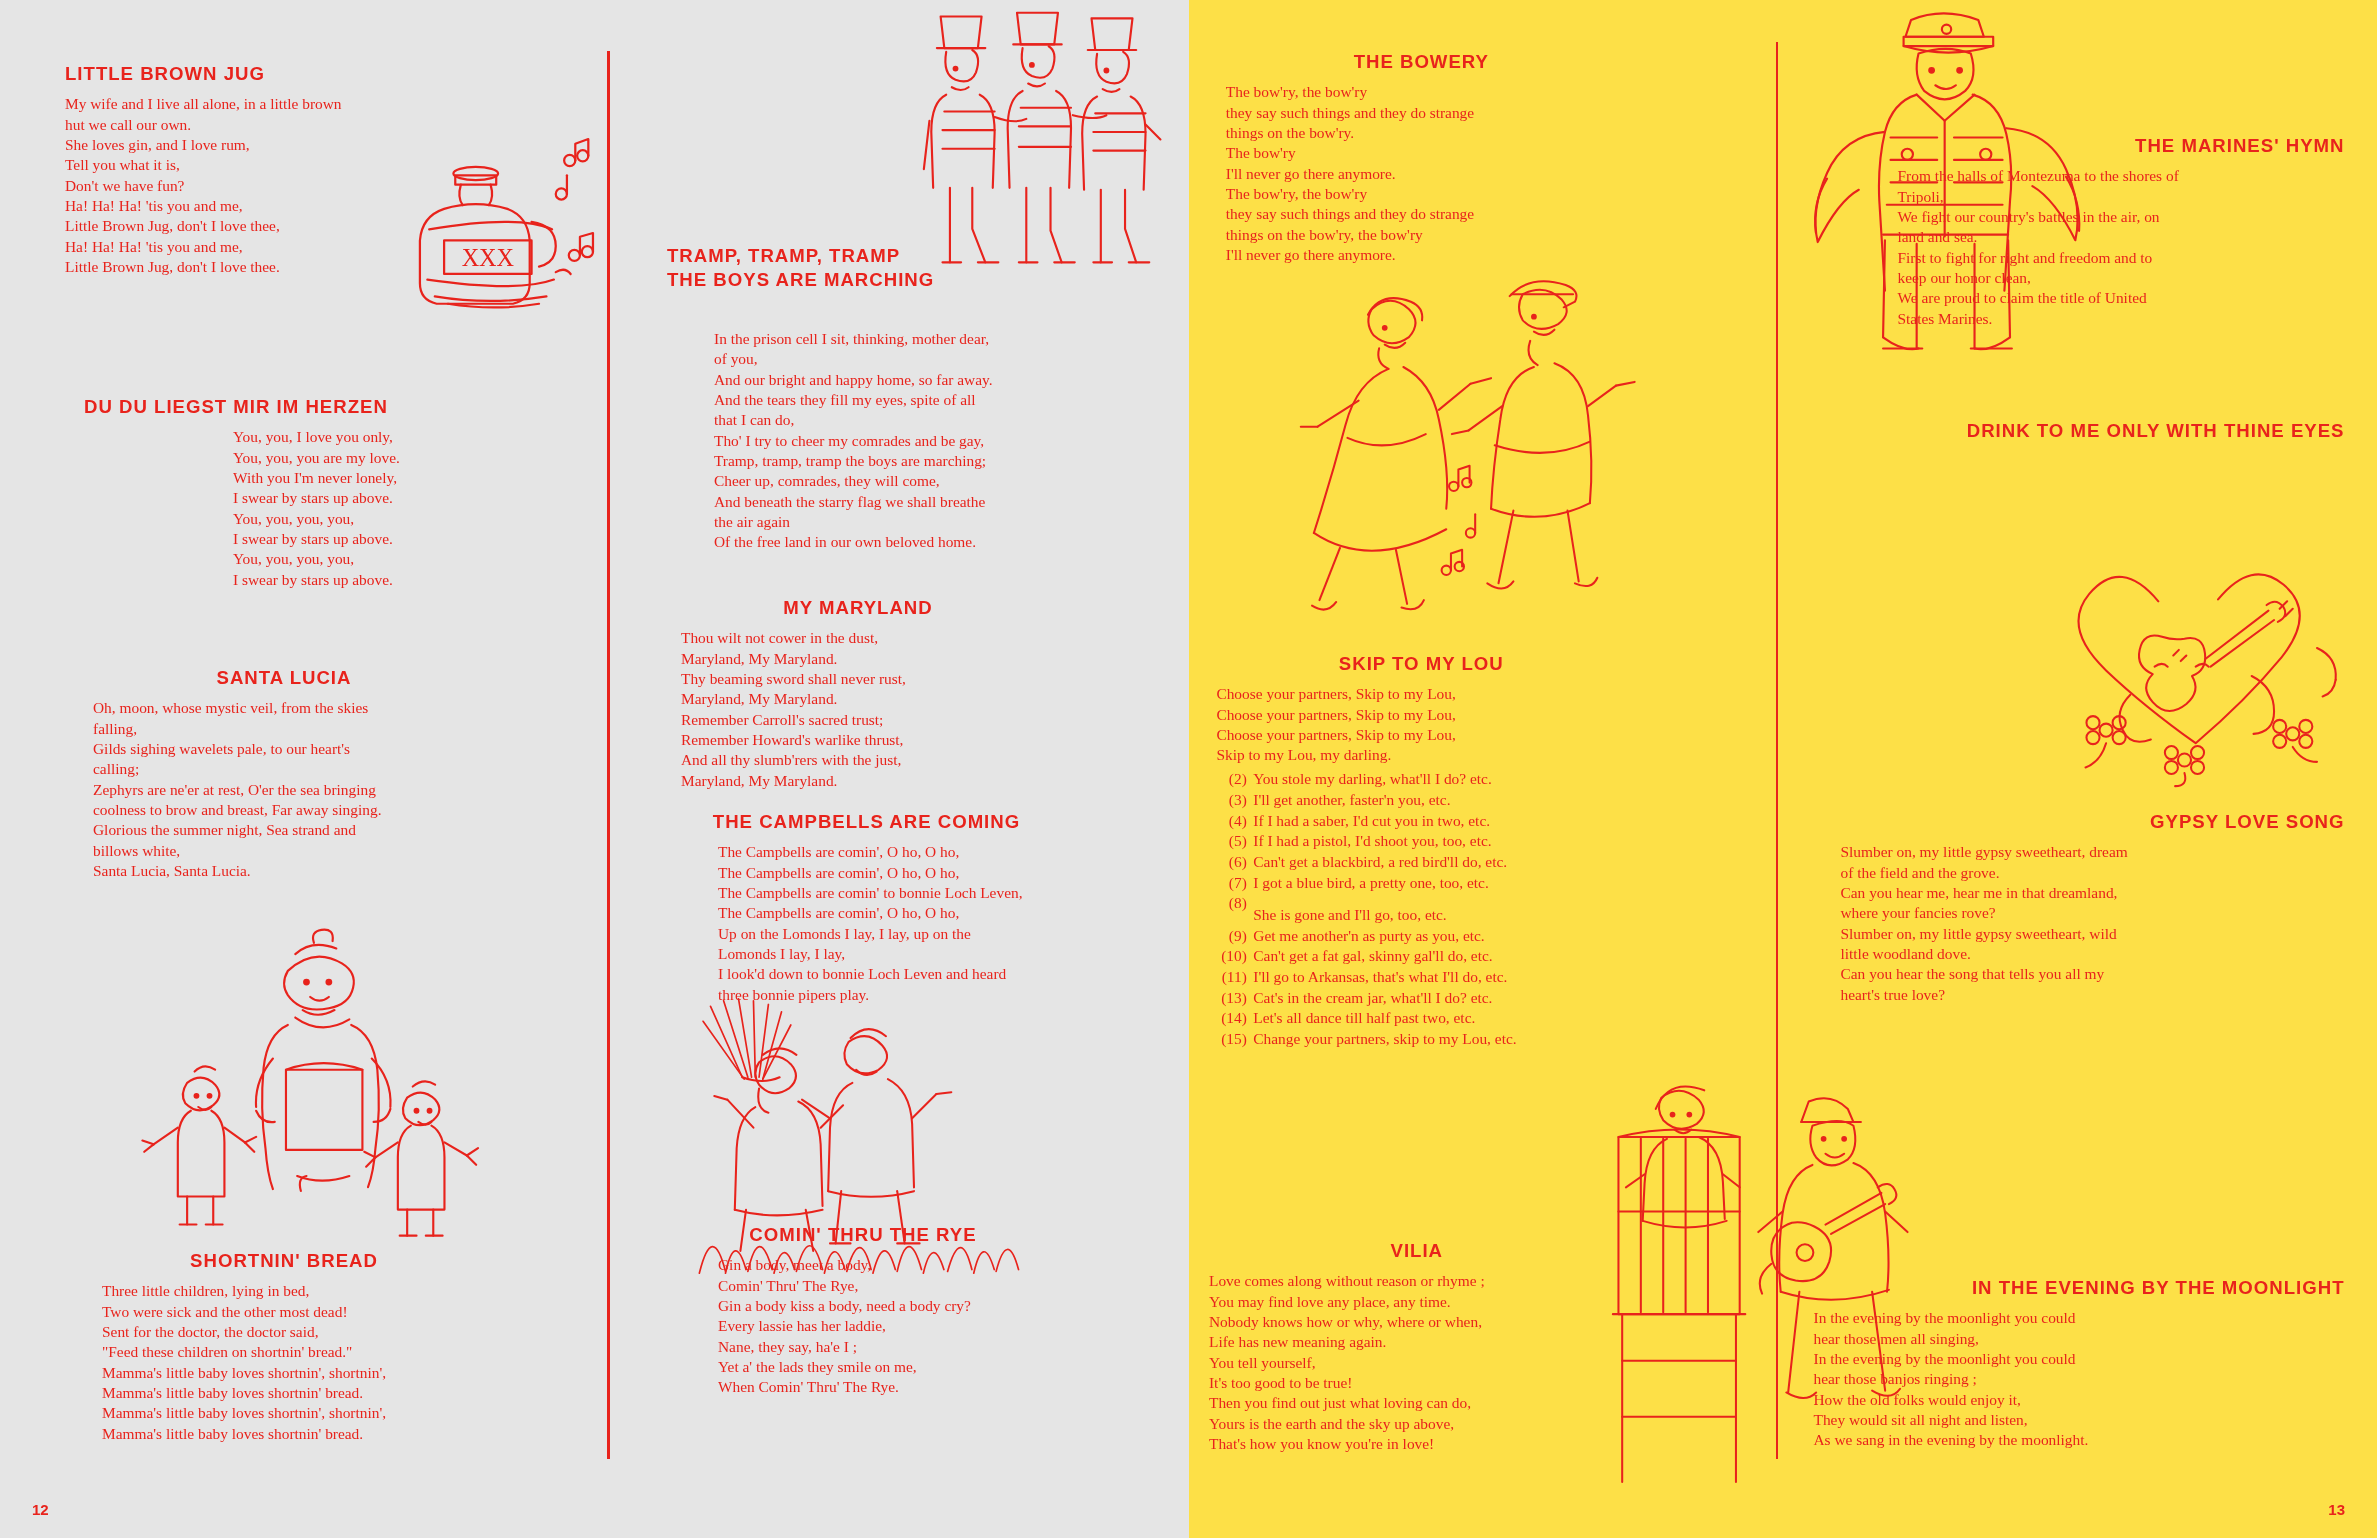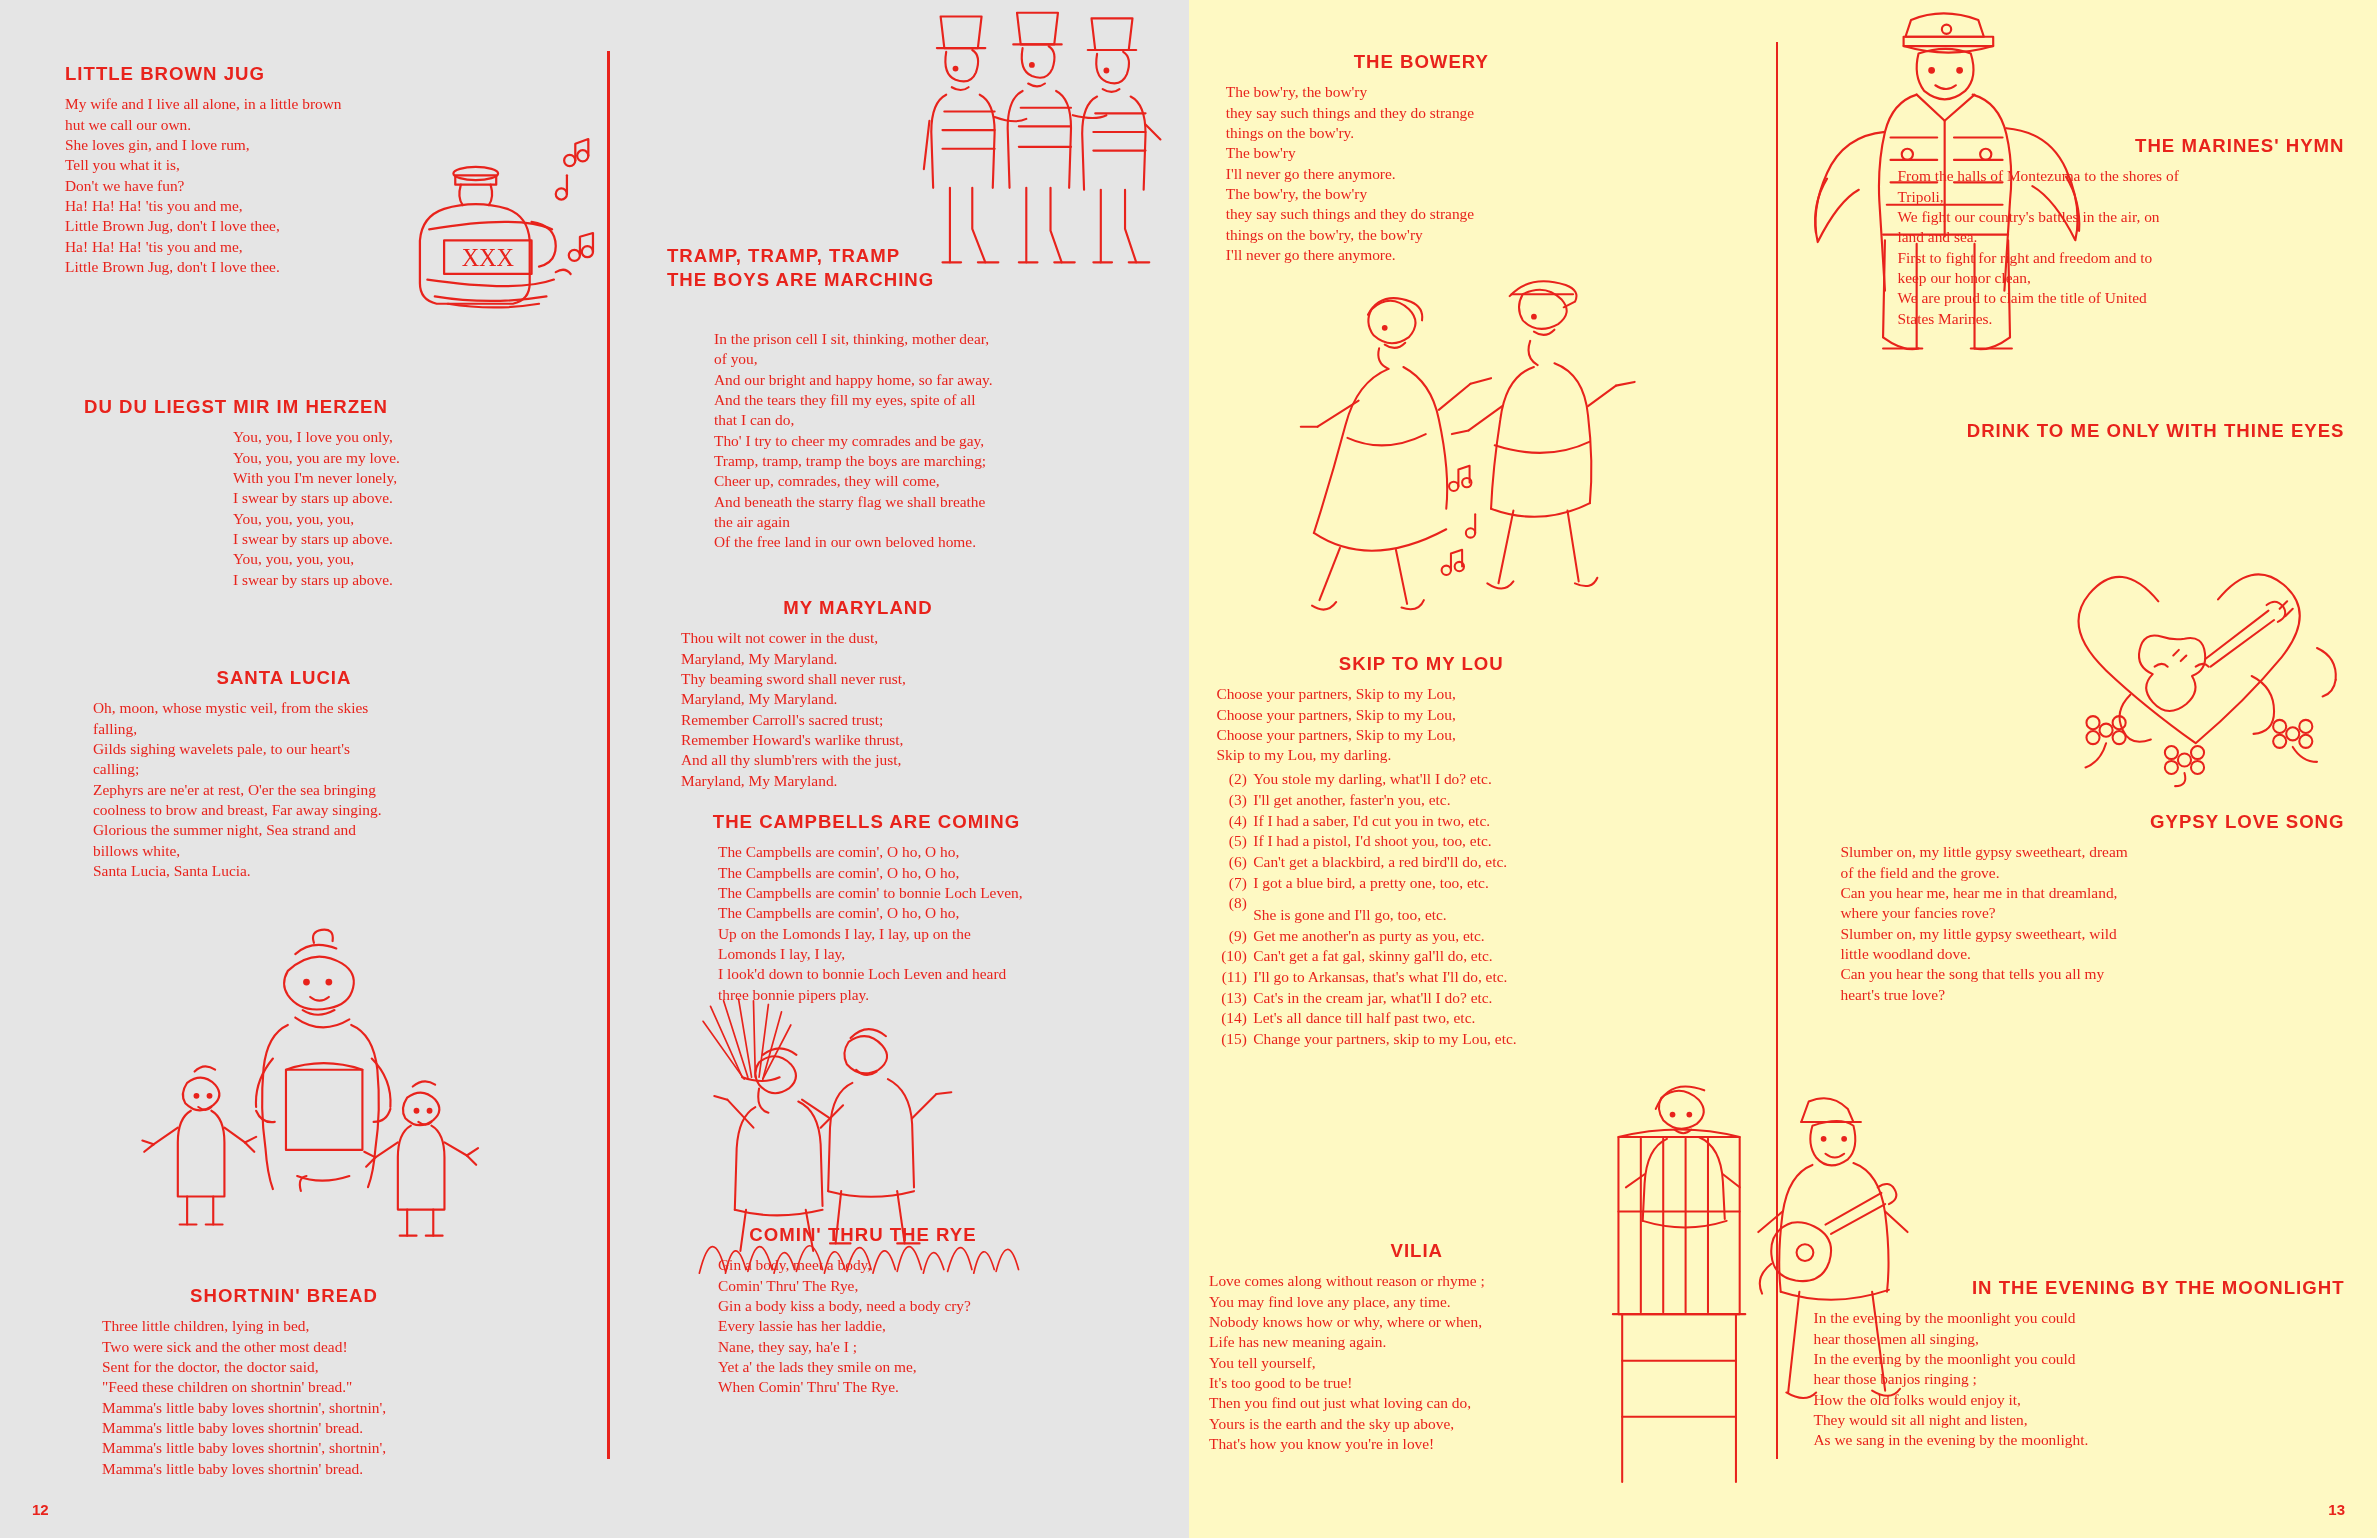--- a/index.html
+++ b/index.html
@@ -7,21 +7,21 @@
     width:2377px;height:1538px;
     background:#fdf9f2;
     font-family:"Liberation Serif", serif;
     color:#e8231c;
     overflow:hidden;
     position:relative;
   }
   .spread{position:absolute;inset:0;display:flex;}
   .page{position:relative;width:1189px;height:1538px;}
   .page.left{background:#e5e5e5;}
-  .page.right{background:#fef9c3;}
+  .page.right{background:#fde047;}
   
   .vrule{position:absolute;width:2.8px;background:#e8231c;}
   .song{position:absolute;}
   .song h2{
     margin:0 0 9.3px 0;
     font-family:"Liberation Sans", sans-serif;
     font-weight:bold;
     font-size:18.6px;
     letter-spacing:1px;
     color:#e8231c;
@@ -175,21 +175,21 @@
         <path d="M336 230 l24 14"></path>
           <path d="M360 244 l12 -8"></path>
           <path d="M360 244 l10 10"></path>
         <path d="M296 302 v28"></path>
           <path d="M324 302 v28"></path>
         <path d="M288 330 h18"></path>
           <path d="M316 330 h18"></path>
       </svg>
     </div>
 
-    <div class="song center" style="left:65px;top:1285px;width:438px;">
+    <div class="song center" style="left:65px;top:1250px;width:438px;">
       <h2>SHORTNIN' BREAD</h2>
       <div class="lyrics" style="padding-left:37px;">Three little children, lying in bed,
 Two were sick and the other most dead!
 Sent for the doctor, the doctor said,
 "Feed these children on shortnin' bread."
 Mamma's little baby loves shortnin', shortnin',
 Mamma's little baby loves shortnin' bread.
 Mamma's little baby loves shortnin', shortnin',
 Mamma's little baby loves shortnin' bread.</div>
     </div>

